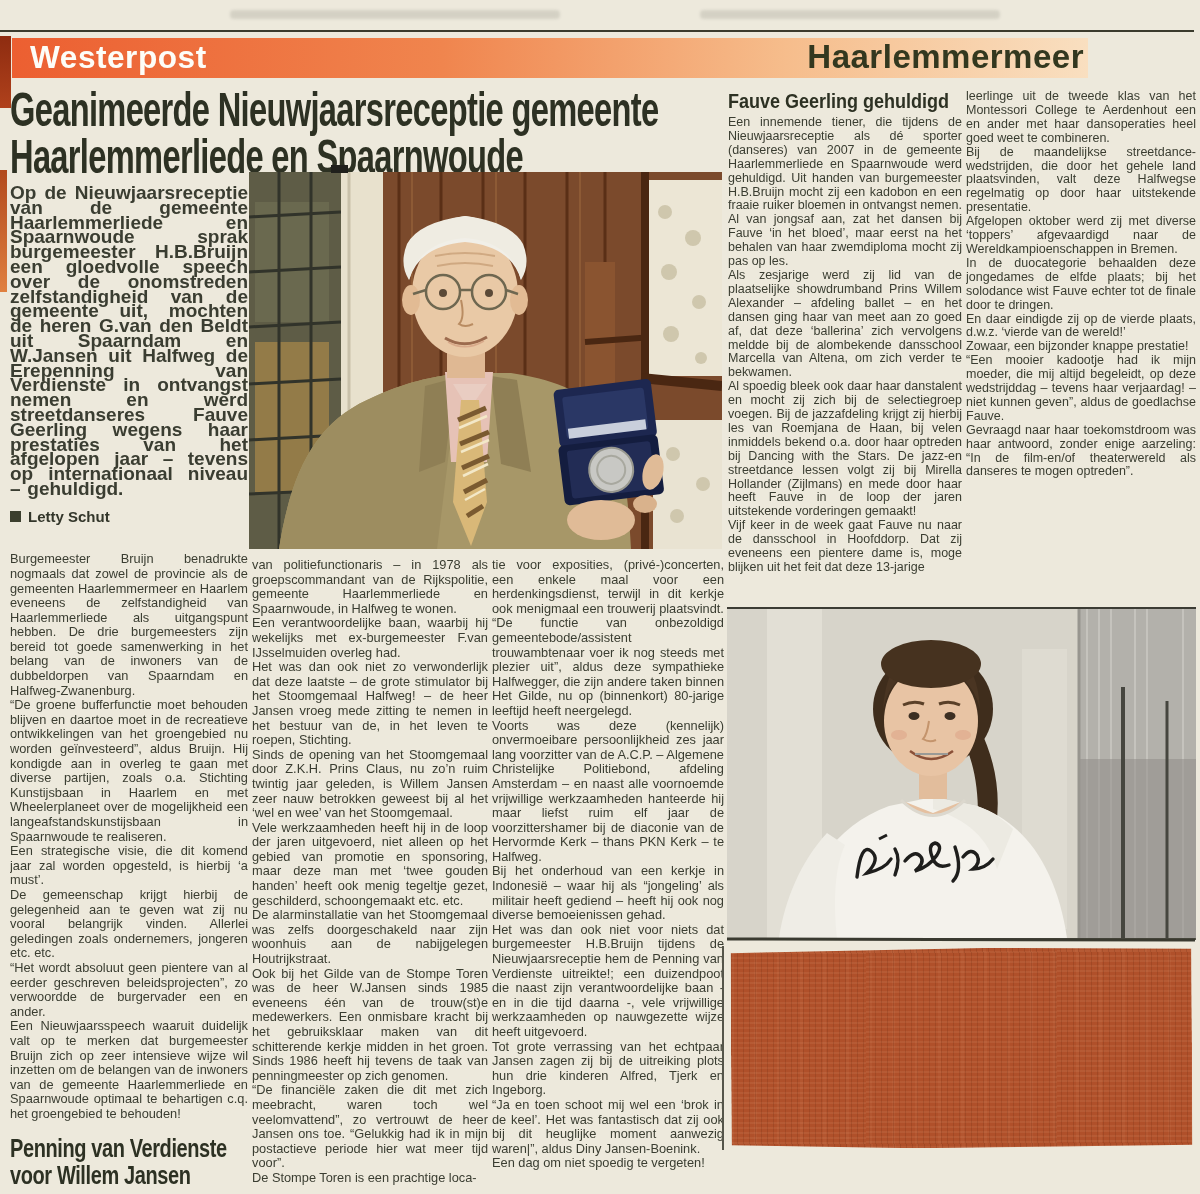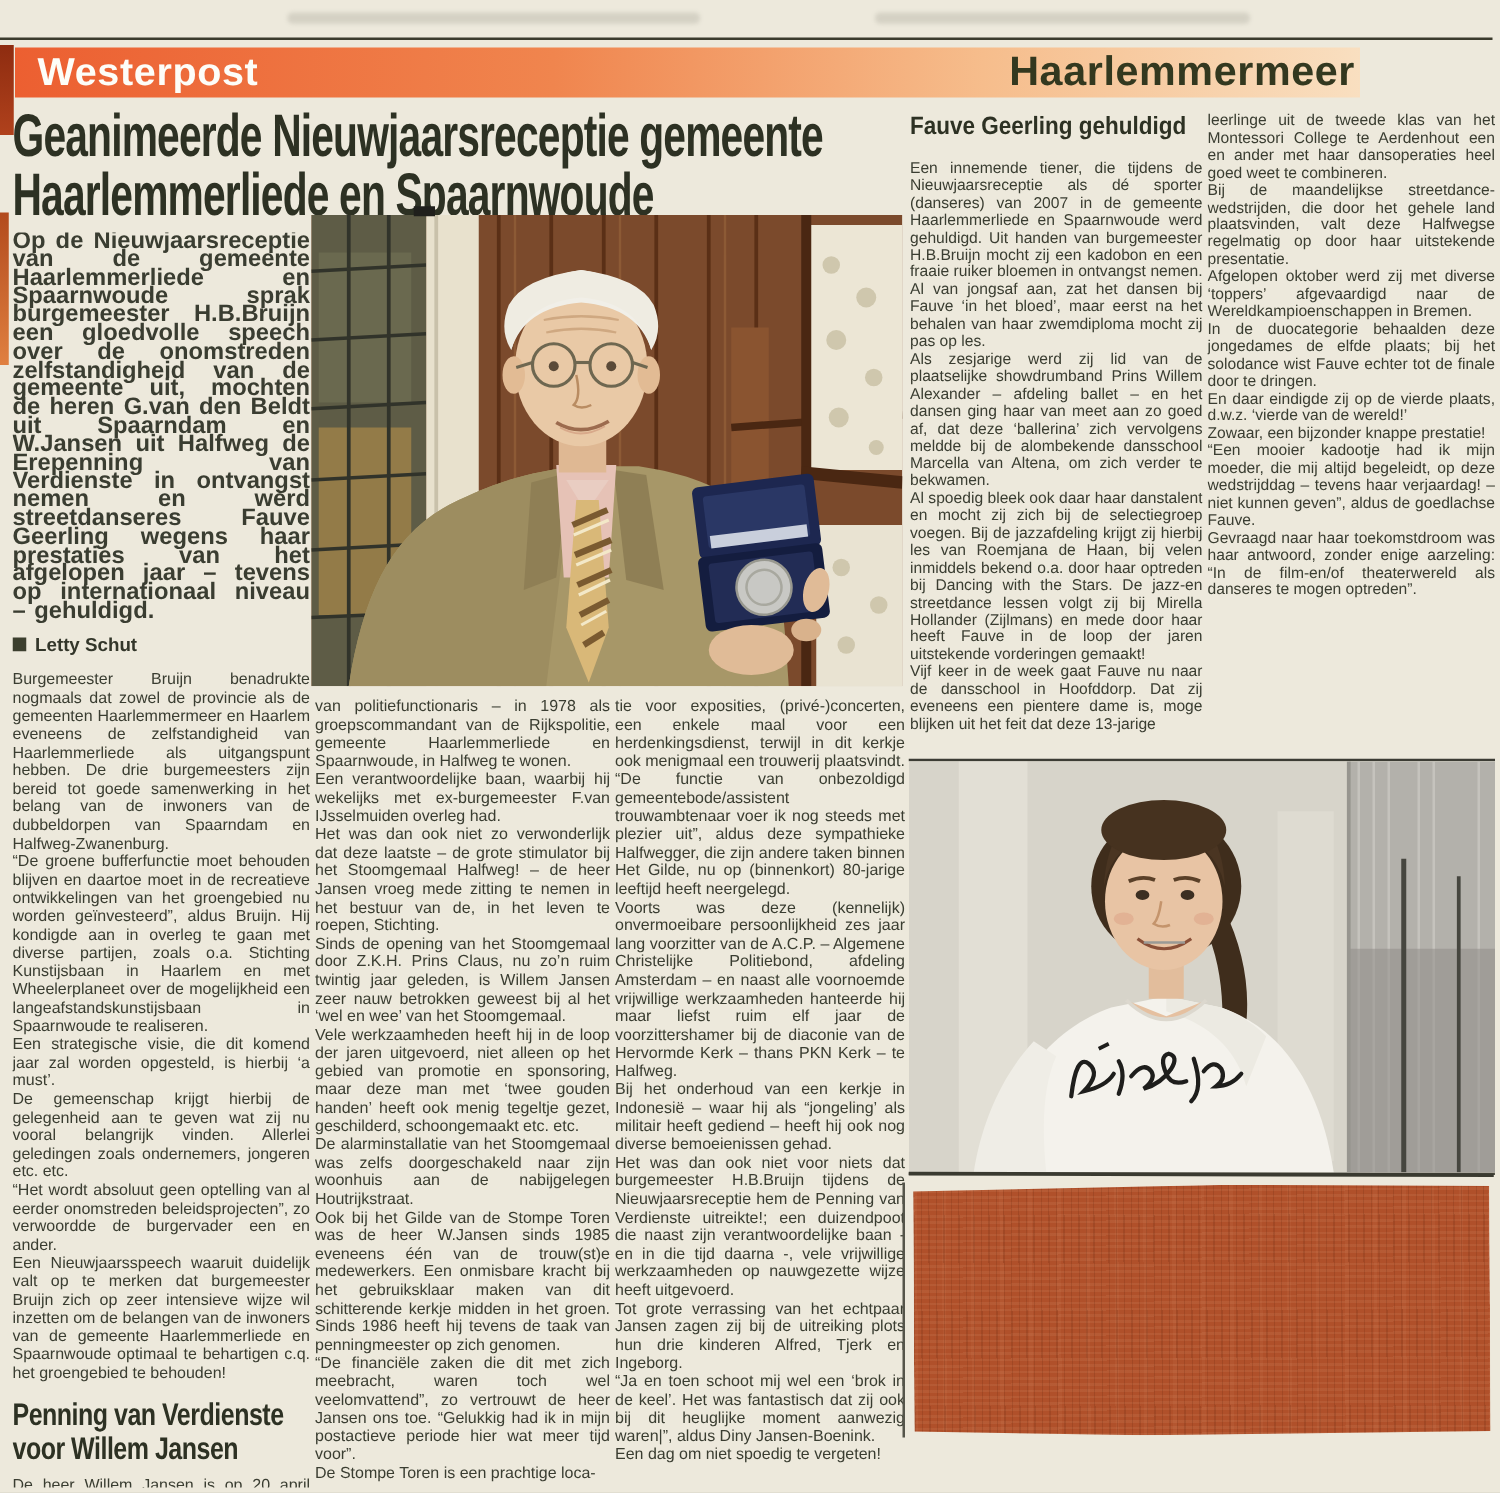--- a/index.html
+++ b/index.html
@@ -29,25 +29,25 @@
   .col{position:absolute;overflow:hidden;text-align:justify;}
   .col p{margin:0;}
   .c123{font-size:12.8px;line-height:14.6px;}
   .c45{font-size:12.5px;line-height:13.9px;}
   #col1{left:10px;top:186px;width:238px;height:1004px;}
   #col2{left:252px;top:558px;width:236px;height:632px;}
   #col3{left:492px;top:558px;width:232px;height:632px;}
   #col4{left:728px;top:90px;width:234px;height:516px;}
   #col5{left:966px;top:90px;width:230px;height:516px;}
   .intro{font-weight:bold;font-size:19px;line-height:14.8px;word-spacing:1.5px;}
-  .byline{margin:13px 0 12px 0;font-weight:bold;font-size:15px;color:#33362a;}
+  .byline{margin:13px 0 28px 0;font-weight:bold;font-size:15px;color:#33362a;}
   .byline .sq{display:inline-block;width:11px;height:11px;background:#3c3f2e;margin-right:7px;}
   .subhead{margin:14px 0 8px 0;font-weight:800;color:#2d3123;font-size:25px;line-height:27px;letter-spacing:-.5px;}
   .subhead span{display:block;transform:scaleX(.8);transform-origin:left;white-space:nowrap;}
-  .art2head{font-weight:800;color:#2d3123;font-size:20px;line-height:22px;margin:0 0 16px 0;}
+  .art2head{font-weight:800;color:#2d3123;font-size:20px;line-height:22px;margin:0 0 4px 0;}
   .art2head span{display:block;transform:scaleX(.9);transform-origin:left;white-space:nowrap;}
   .col p.gap{}
   
   .photo{position:absolute;overflow:hidden;}
   #photo1{left:249px;top:172px;width:473px;height:377px;}
   #photo2{left:727px;top:607px;width:469px;height:329px;border-top:2px solid #3c3c34;border-bottom:2px solid #55554a;}
   .regmark{position:absolute;left:331px;top:165px;width:17px;height:8px;background:#20201c;}
   
   .heavyline{position:absolute;left:727px;top:938px;width:468px;height:3px;background:#3a3a30;transform:rotate(.15deg);}
   .vline{position:absolute;left:722px;top:946px;width:2px;height:204px;background:#55554a;}
@@ -84,21 +84,21 @@
   <div id="col1" class="col c123">
     <p class="intro">Op de Nieuwjaarsreceptie van de gemeente Haarlemmerliede en Spaarnwoude sprak burgemeester H.B.Bruijn een gloedvolle speech over de onomstreden zelfstandigheid van de gemeente uit, mochten de heren G.van den Beldt uit Spaarndam en W.Jansen uit Halfweg de Erepenning van Verdienste in ontvangst nemen en werd streetdanseres Fauve Geerling wegens haar prestaties van het afgelopen jaar – tevens op internationaal niveau – gehuldigd.</p>
     <div class="byline">
       <span class="sq"></span><span>Letty Schut</span>
     </div>
     <div>
         <p>Burgemeester Bruijn benadrukte nogmaals dat zowel de provincie als de gemeenten Haarlemmermeer en Haarlem eveneens de zelfstandigheid van Haarlemmerliede als uitgangspunt hebben. De drie burgemeesters zijn bereid tot goede samenwerking in het belang van de inwoners van de dubbeldorpen van Spaarndam en Halfweg-Zwanenburg.</p>
         <p class="gap">“De groene bufferfunctie moet behouden blijven en daartoe moet in de recreatieve ontwikkelingen van het groengebied nu worden geïnvesteerd”, aldus Bruijn. Hij kondigde aan in overleg te gaan met diverse partijen, zoals o.a. Stichting Kunstijsbaan in Haarlem en met Wheelerplaneet over de mogelijkheid een langeafstandskunstijsbaan in Spaarnwoude te realiseren.</p>
         <p>Een strategische visie, die dit komend jaar zal worden opgesteld, is hierbij ‘a must’.</p>
         <p>De gemeenschap krijgt hierbij de gelegenheid aan te geven wat zij nu vooral belangrijk vinden. Allerlei geledingen zoals ondernemers, jongeren etc. etc.</p>
-        <p>“Het wordt absoluut geen optelling van al eerder onomstreden beleidsprojecten”, zo verwoordde de burgervader een en ander.</p>
+        <p>“Het wordt absoluut geen pientere van al eerder geschreven beleidsprojecten”, zo verwoordde de burgervader een en ander.</p>
         <p>Een Nieuwjaarsspeech waaruit duidelijk valt op te merken dat burgemeester Bruijn zich op zeer intensieve wijze wil inzetten om de belangen van de inwoners van de gemeente Haarlemmerliede en Spaarnwoude optimaal te behartigen c.q. het groengebied te behouden!</p>
       </div>
     <div class="subhead">
       <span>Penning van Verdienste</span>
       <span>voor Willem Jansen</span>
     </div>
     <div>
         <p>De heer Willem Jansen is op 20 april 1928 in Didam geboren en kwam na deze omzwervingen – in zijn functie</p>
       </div>
   </div>

